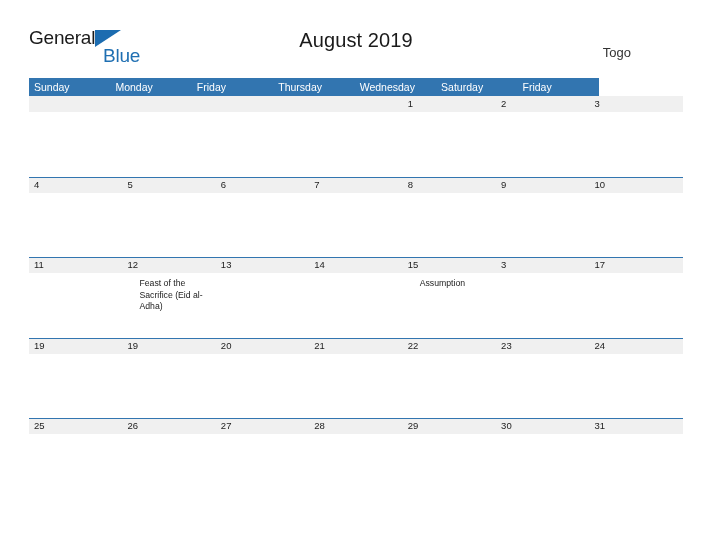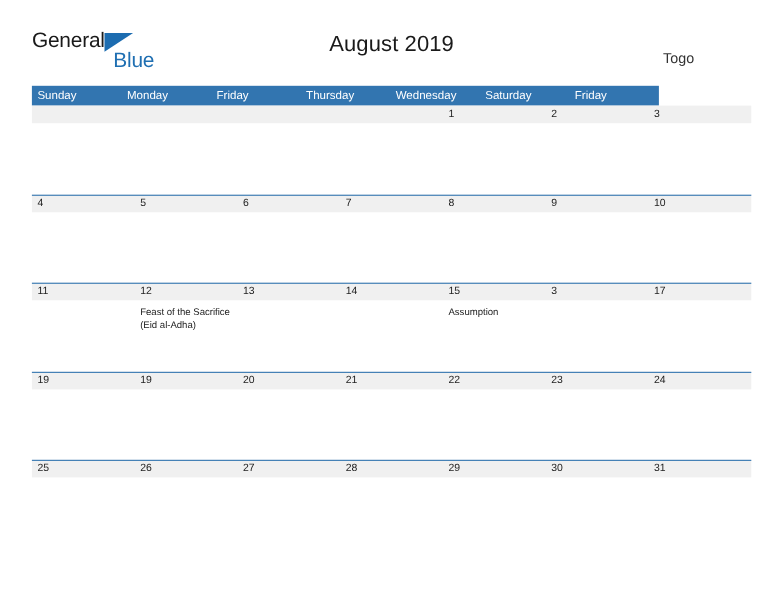--- a/index.html
+++ b/index.html
@@ -152,20 +152,21 @@
     display: block;
     height: 16px;
     line-height: 16px;
     font-size: 9.5px;
     color: #222222;
     font-family: "Liberation Sans", sans-serif;
   }
   .day-events {
     display: block;
     padding-top: 5px;
+    margin-left: 12px;
   }
   .event {
     display: block;
     font-size: 8.7px;
     line-height: 11.5px;
     color: #222222;
     font-family: "Liberation Sans", sans-serif;
     word-wrap: break-word;
   }
   .day-cell.empty .day-num {

